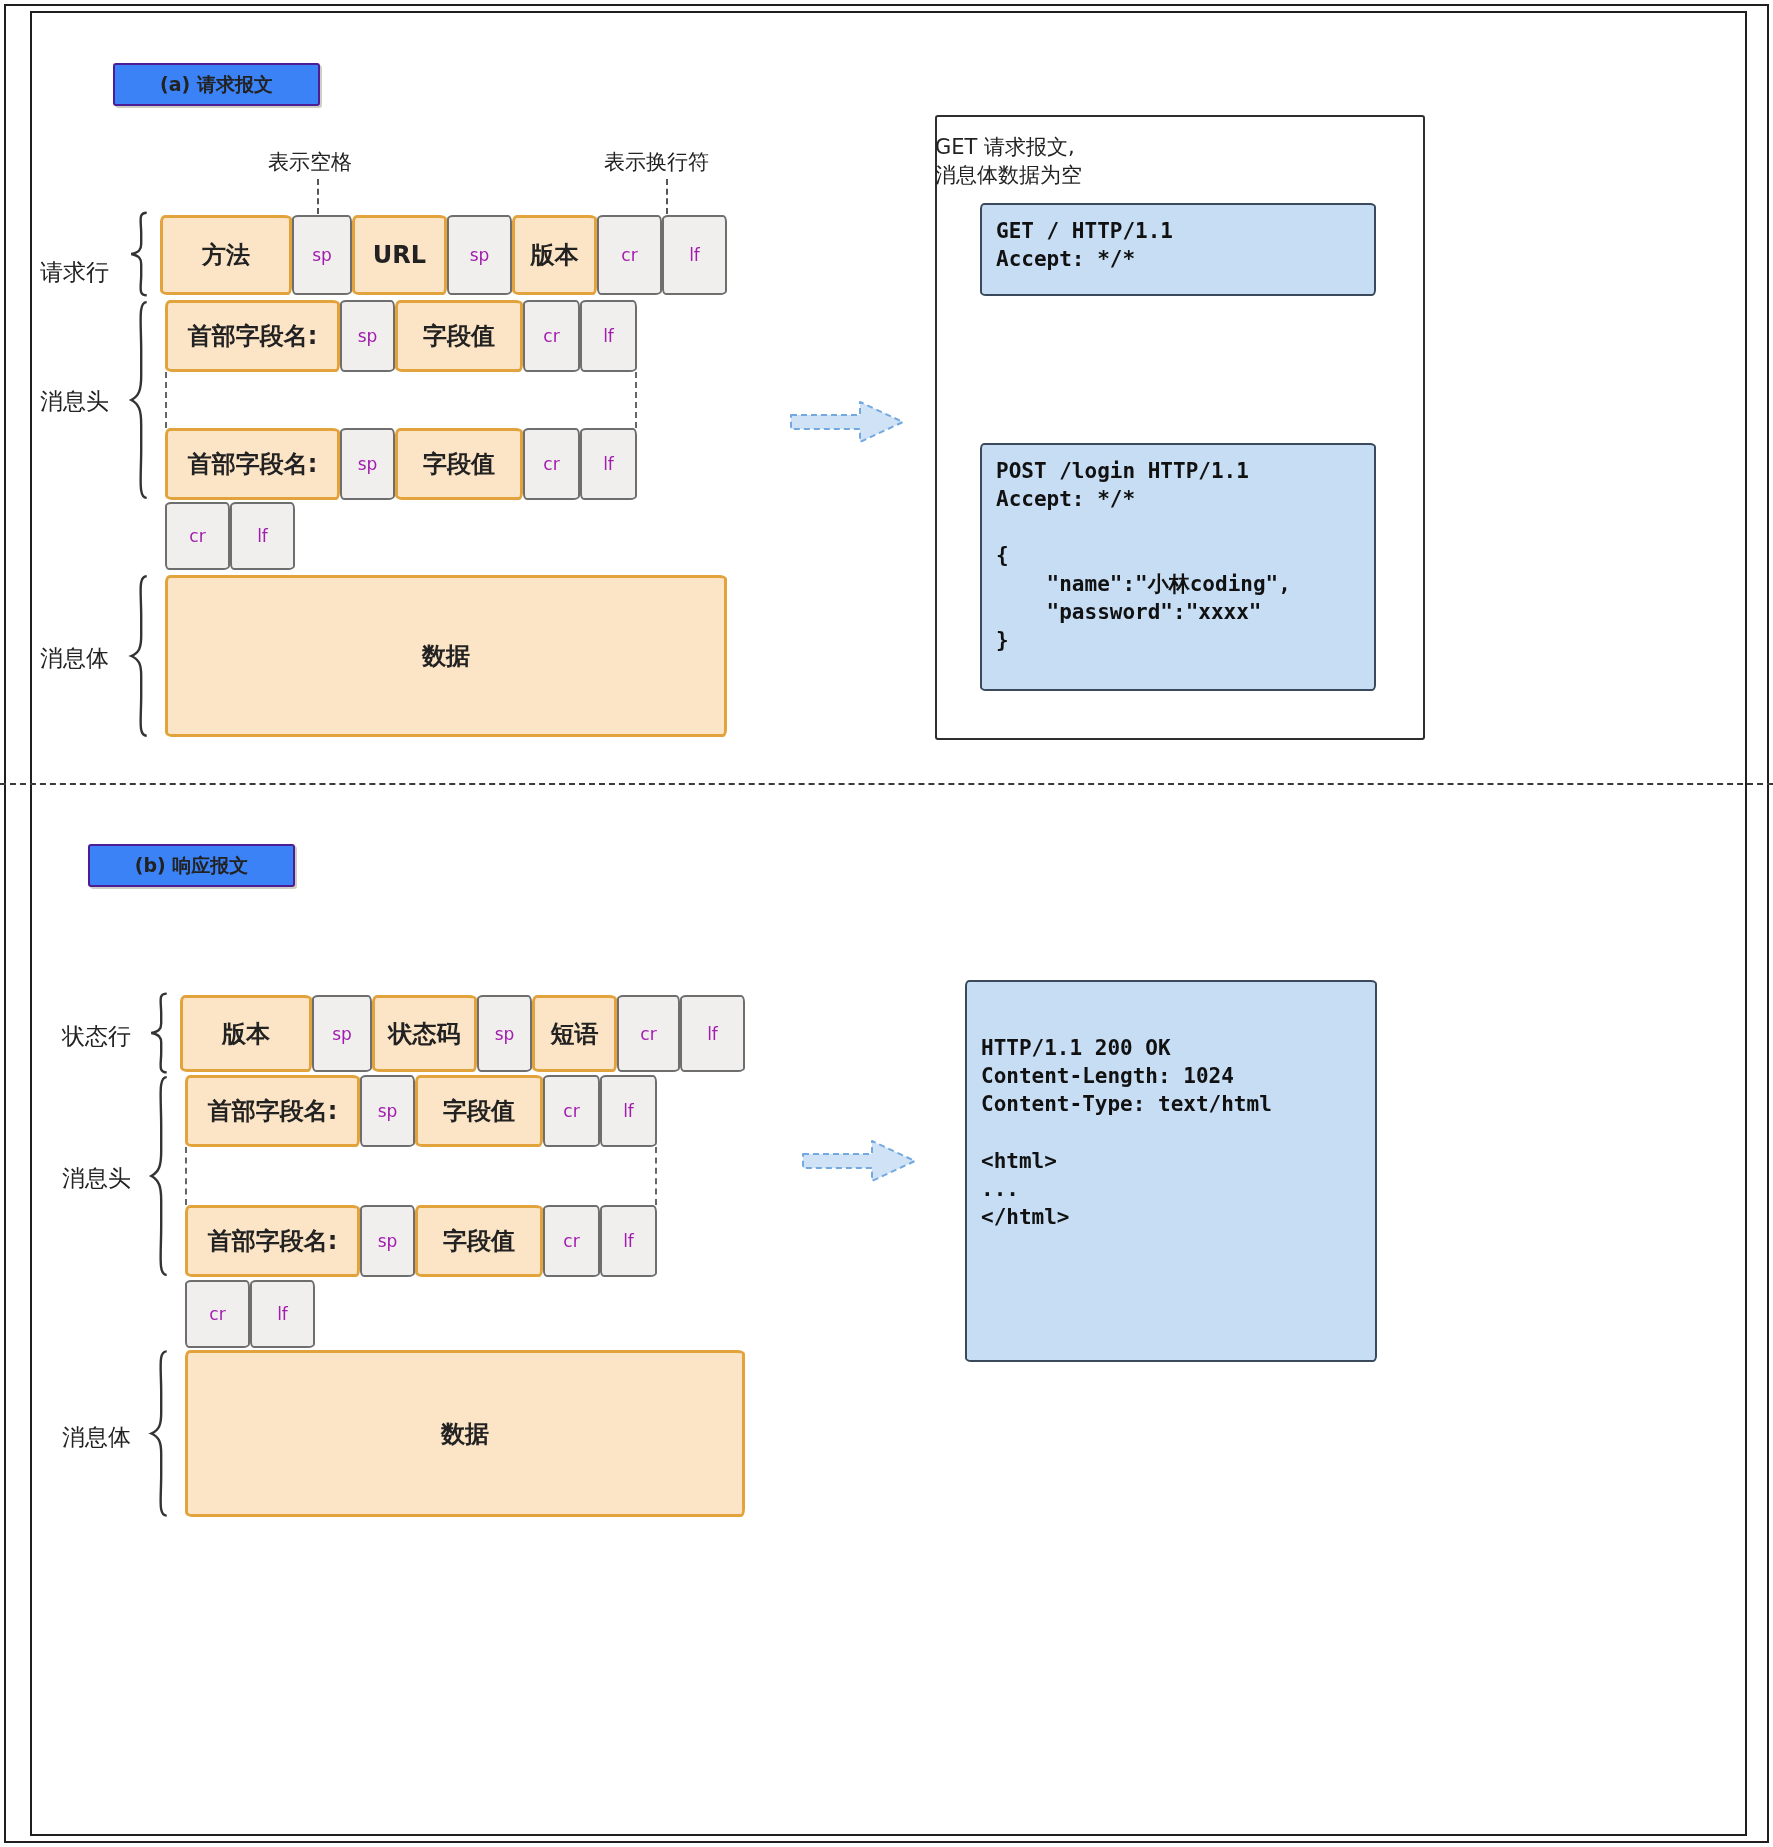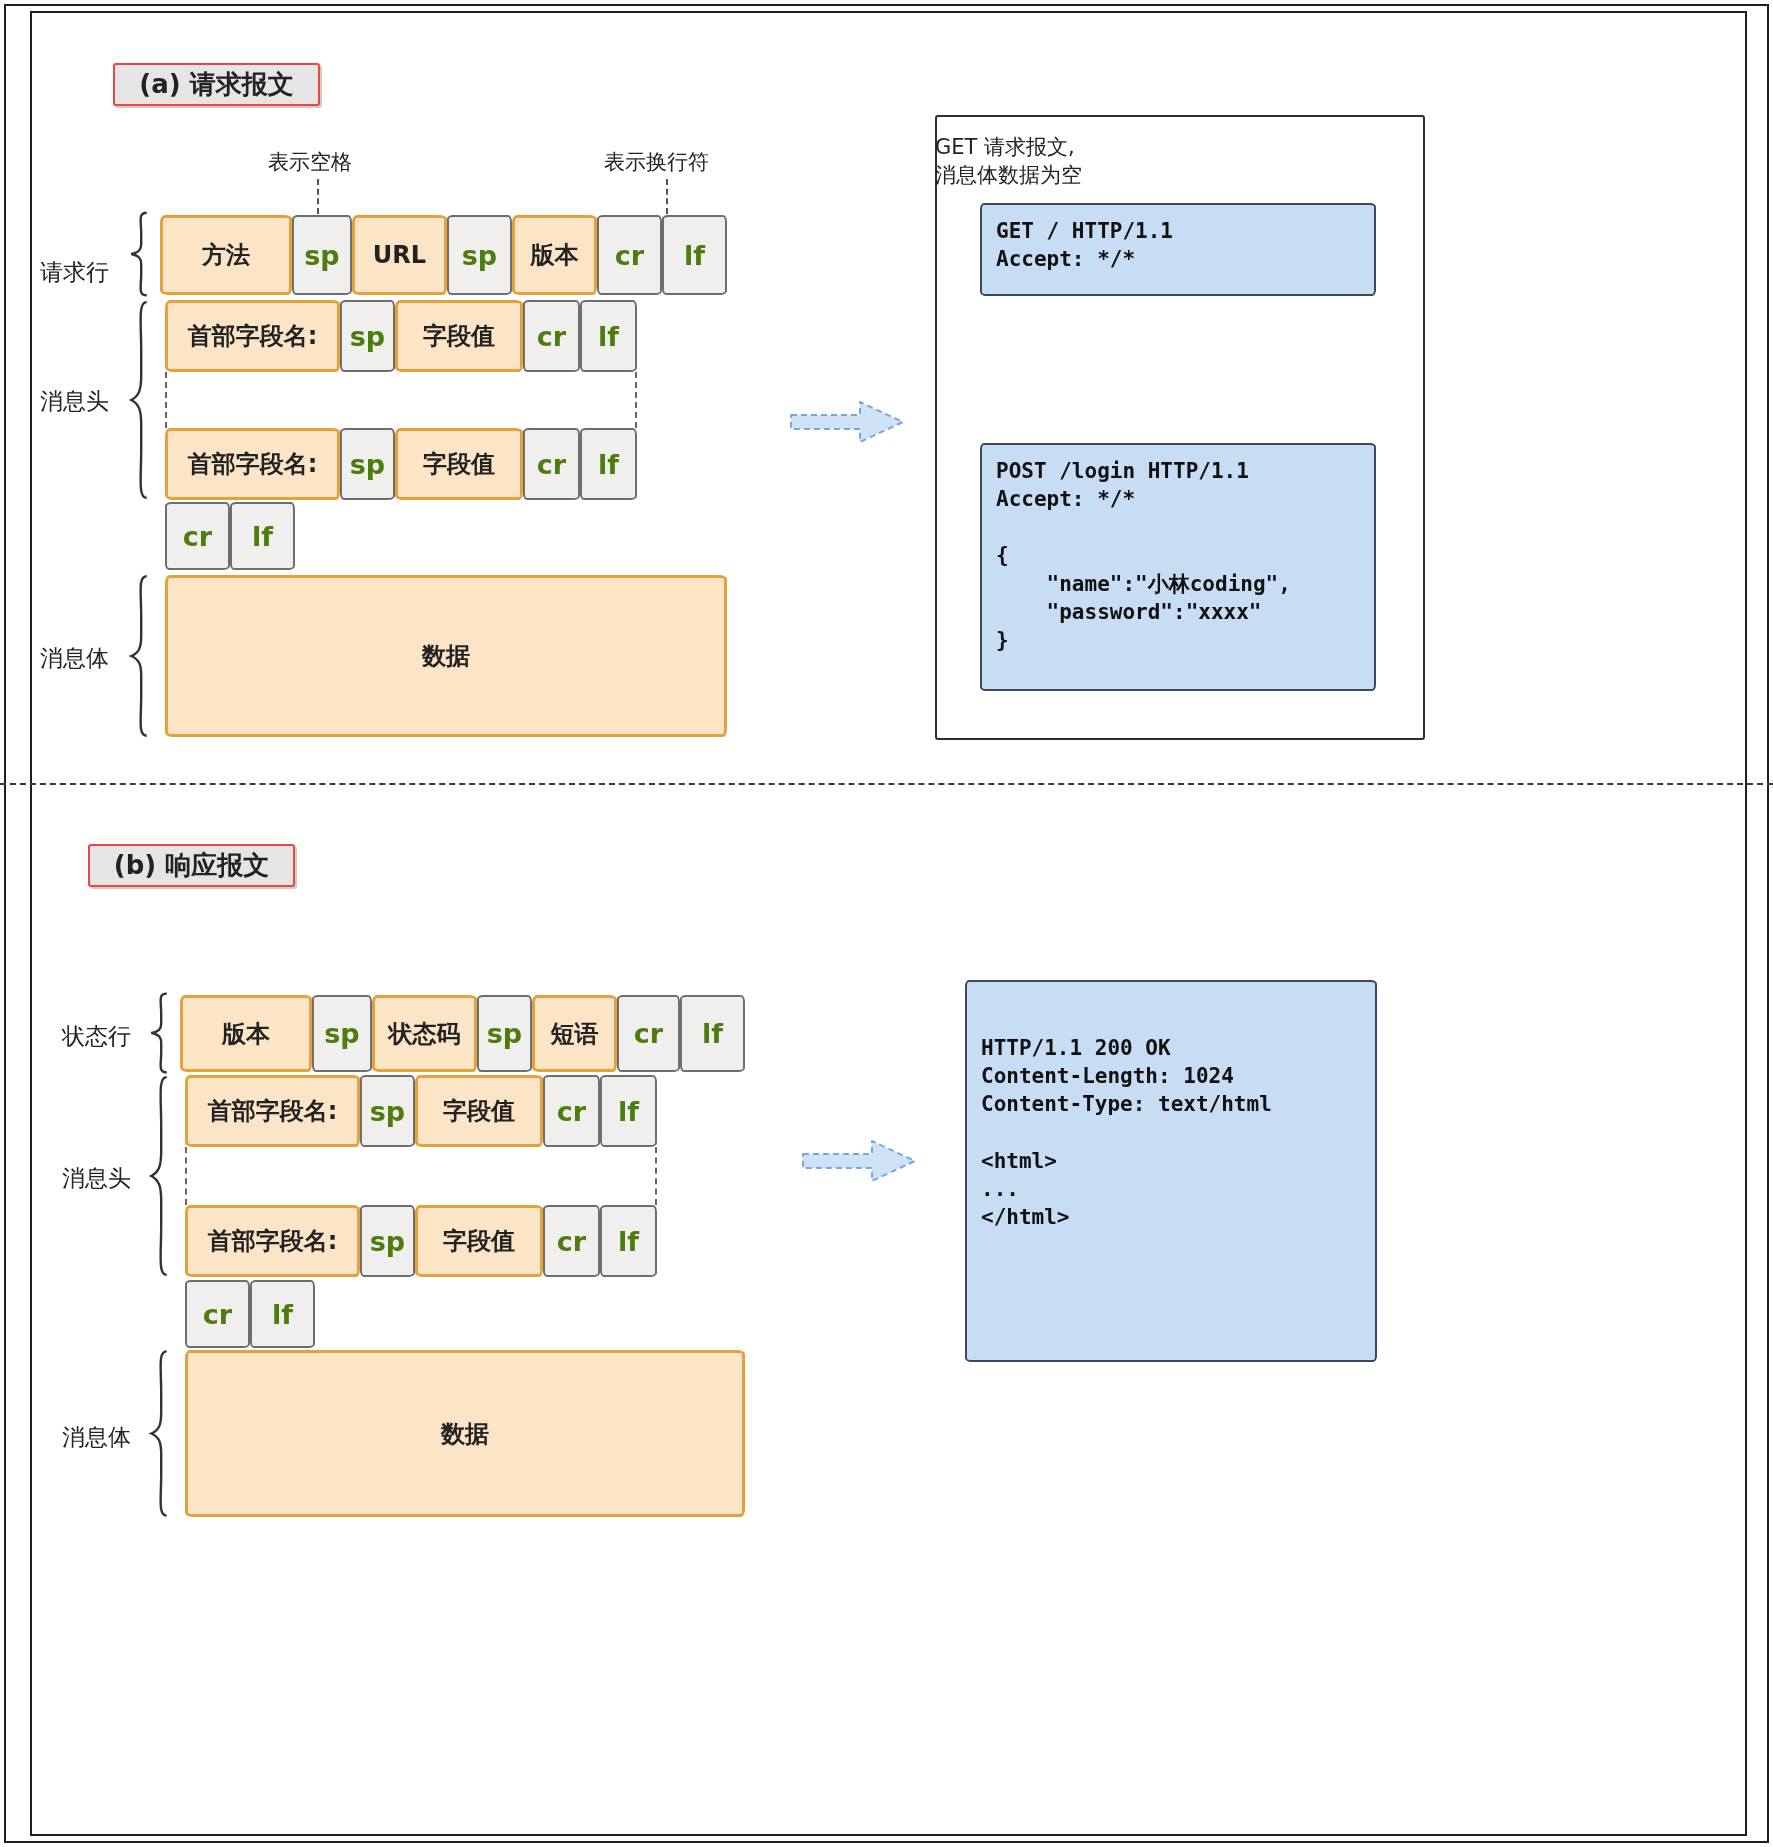--- a/index.html
+++ b/index.html
@@ -22,43 +22,43 @@
     position: absolute; top: 11px; bottom: 11px; left: 30px; right: 26px;
     border: 2px solid #1f1f1f;
     pointer-events: none;
   }
   .divider {
     position: absolute; left: 0; width: 1773px; height: 0;
     border-top: 2px dashed #3a3a3a;
   }
   .ytitle {
     position: absolute;
-    background: #e5e5e5;
-    border: 2px solid #ef4444;
+    background: #3b82f6;
+    border: 2px solid #4c1d95;
     border-radius: 3px;
     display: flex; align-items: center; justify-content: center;
-    font-weight: bold; font-size: 26px;
+    font-weight: bold; font-size: 19px;
     box-shadow: 2px 2px 0 #cfcfc2;
   }
   .cell {
     position: absolute;
     display: flex; align-items: center; justify-content: center;
     background: #fff;
   }
   .orange {
     background: #fce4c6;
     border: 3px solid #e3a33c;
     border-radius: 5px 8px 4px 7px / 7px 4px 8px 5px;
     font-weight: bold; font-size: 24px;
   }
   .gray {
     background: #f0efee;
     border: 2.5px solid #6e6e6e;
     border-radius: 6px 4px 7px 4px / 4px 7px 4px 6px;
-    font-weight: bold; font-size: 27px; color: #4d7c0f;
+    font-weight: normal; font-size: 17px; color: #a21caf;
   }
   .sidelabel { position: absolute; font-size: 23px; color: #222; white-space: nowrap; }
   .annot { position: absolute; font-size: 21px; color: #222; white-space: nowrap; }
   .vdash { position: absolute; width: 0; border-left: 2px dashed #555; }
   .gap-dashed {
     position: absolute;
     border-left: 2px dashed #666;
     border-right: 2px dashed #666;
     background: #fff;
   }

